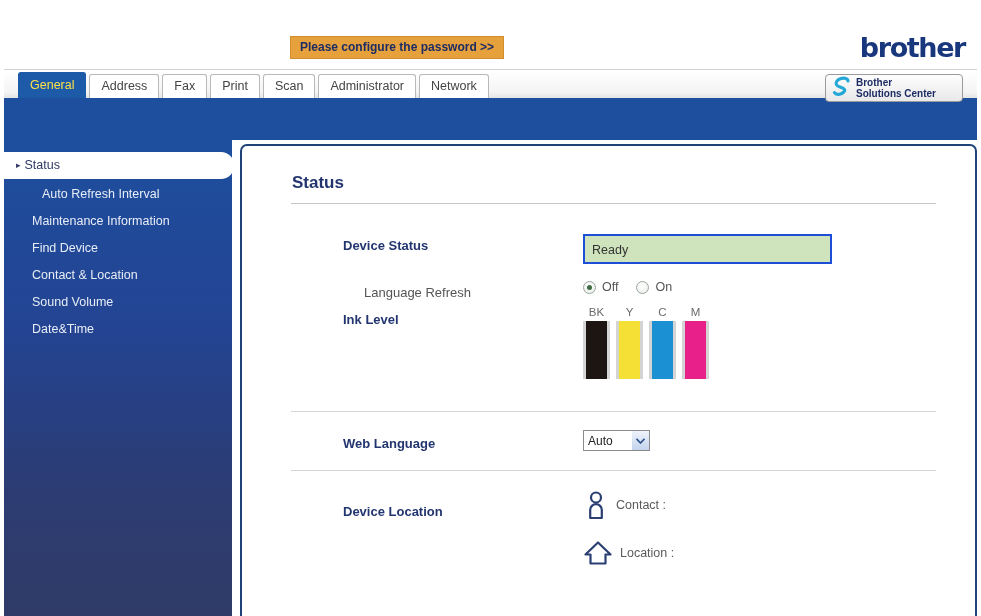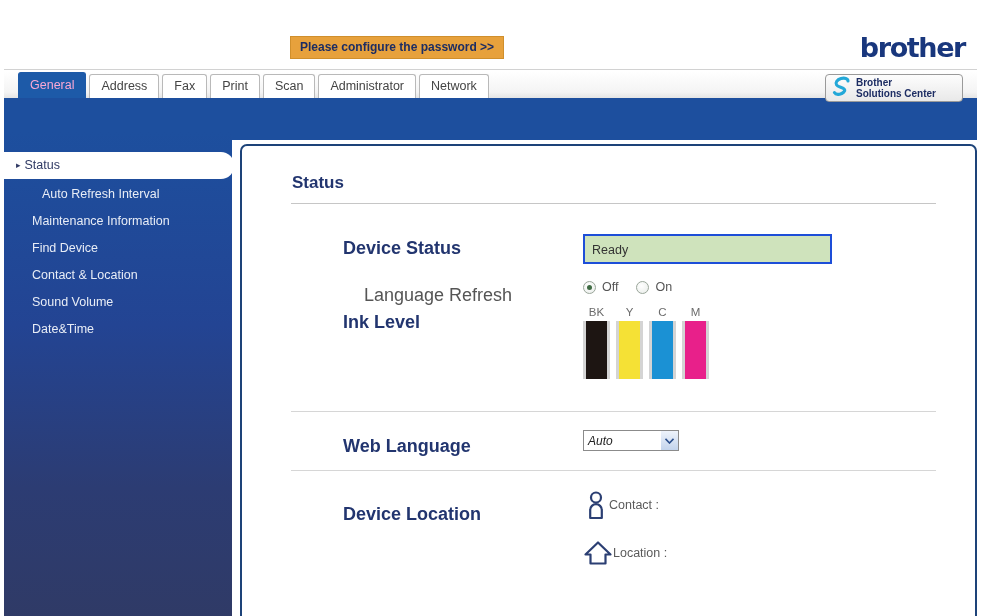--- a/index.html
+++ b/index.html
@@ -88,21 +88,21 @@
     color: #444444;
     background: #ffffff;
     border: 1px solid #b9b9b9;
     border-bottom: none;
     border-radius: 3px 3px 0 0;
     cursor: pointer;
     white-space: nowrap;
   }
   .tab.active {
     background: #1d5aa8;
-    color: #f9a8d4;
+    color: #fde047;
     border-color: #1d5aa8;
     height: 25px;
     line-height: 25px;
     font-weight: normal;
   }
   #bsc-button {
     position: absolute;
     right: 14px;
     top: 3px;
     width: 138px;
@@ -217,21 +217,21 @@
     width: 645px;
     height: 1px;
     background: #d6d6d6;
   }
   #rule-1 { top: 265px; }
   #rule-2 { top: 324px; }
   #rule-3 { top: 474px; }
 
   .field-label {
     position: absolute;
-    font-size: 18px;
+    font-size: 13px;
     font-weight: bold;
     color: #22356f;
     white-space: nowrap;
   }
   .field-label.light {
     font-weight: normal;
     color: #555555;
   }
 
   #lbl-device-status { left: 101px; top: 92px; }
@@ -321,29 +321,28 @@
     left: 3px;
     right: 3px;
     bottom: 0;
   }
 
   
   #lang-select {
     position: absolute;
     left: 341px;
     top: 284px;
-    width: 96px;
+    width: 67px;
     height: 21px;
     border: 1px solid #8b8b8b;
     background: #ffffff;
     box-sizing: border-box;
     display: flex;
     align-items: center;
     cursor: pointer;
-    font-style: italic;
   }
   #lang-value {
     font-size: 12px;
     color: #222222;
     padding-left: 4px;
     flex: 1;
   }
   #lang-arrow {
     width: 17px;
     height: 19px;
@@ -355,21 +354,21 @@
     flex: none;
   }
   #lang-arrow svg { display: block; }
 
   
   .loc-row {
     position: absolute;
     left: 341px;
     display: flex;
     align-items: center;
-    gap: 0;
+    gap: 7px;
   }
   #loc-contact  { top: 344px; }
   #loc-location { top: 393px; }
   .loc-text {
     font-size: 12.5px;
     color: #5a5a5a;
     white-space: nowrap;
   }
   .loc-icon { display: block; flex: none; }
 </style>

